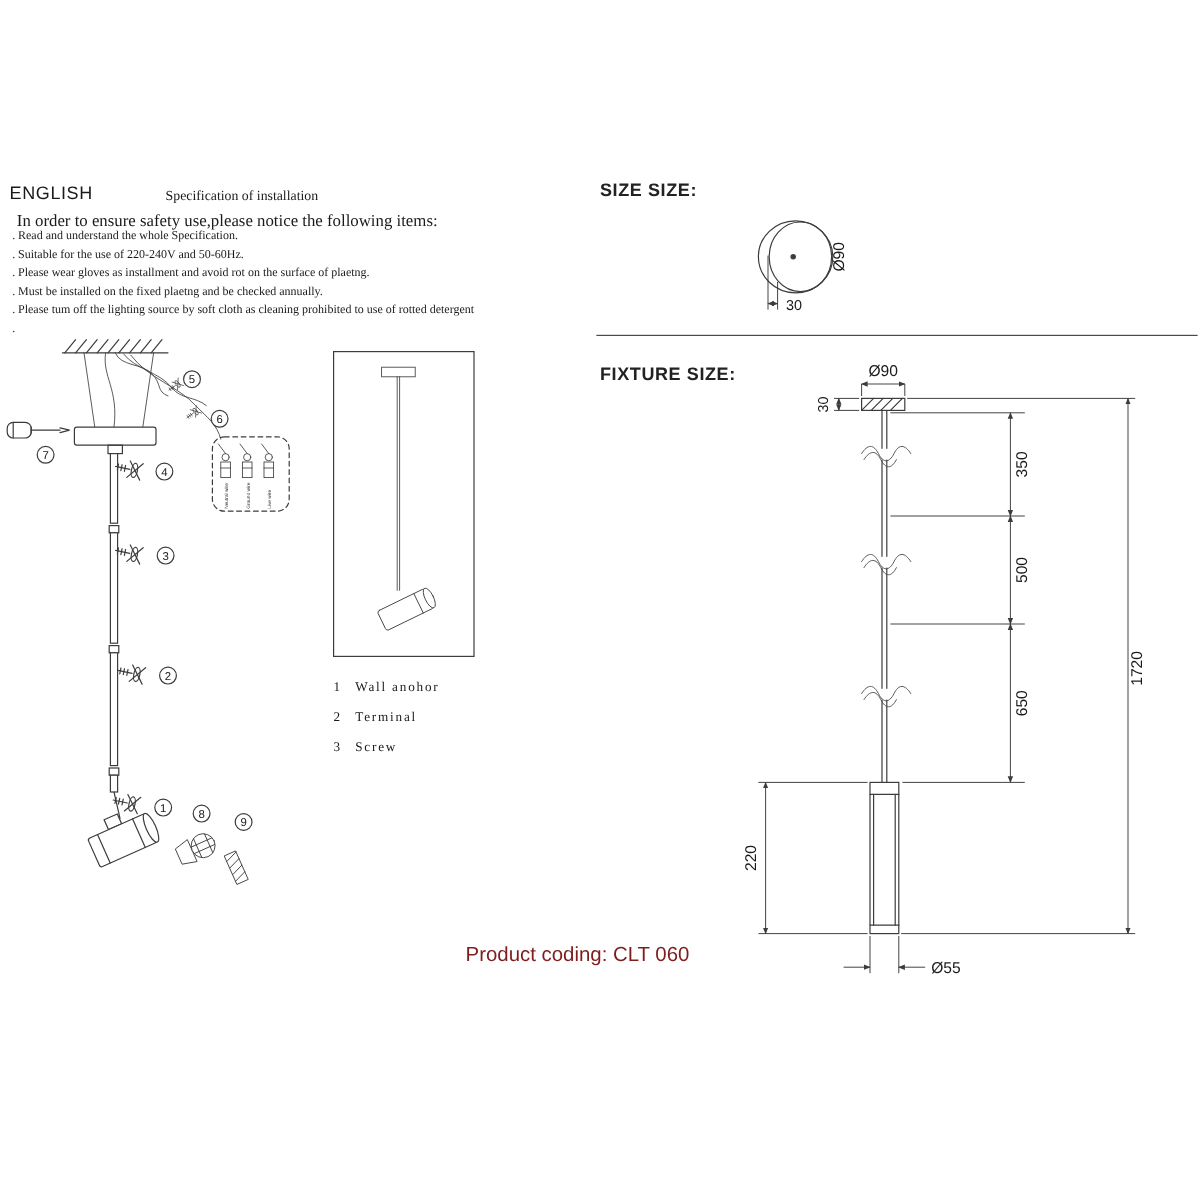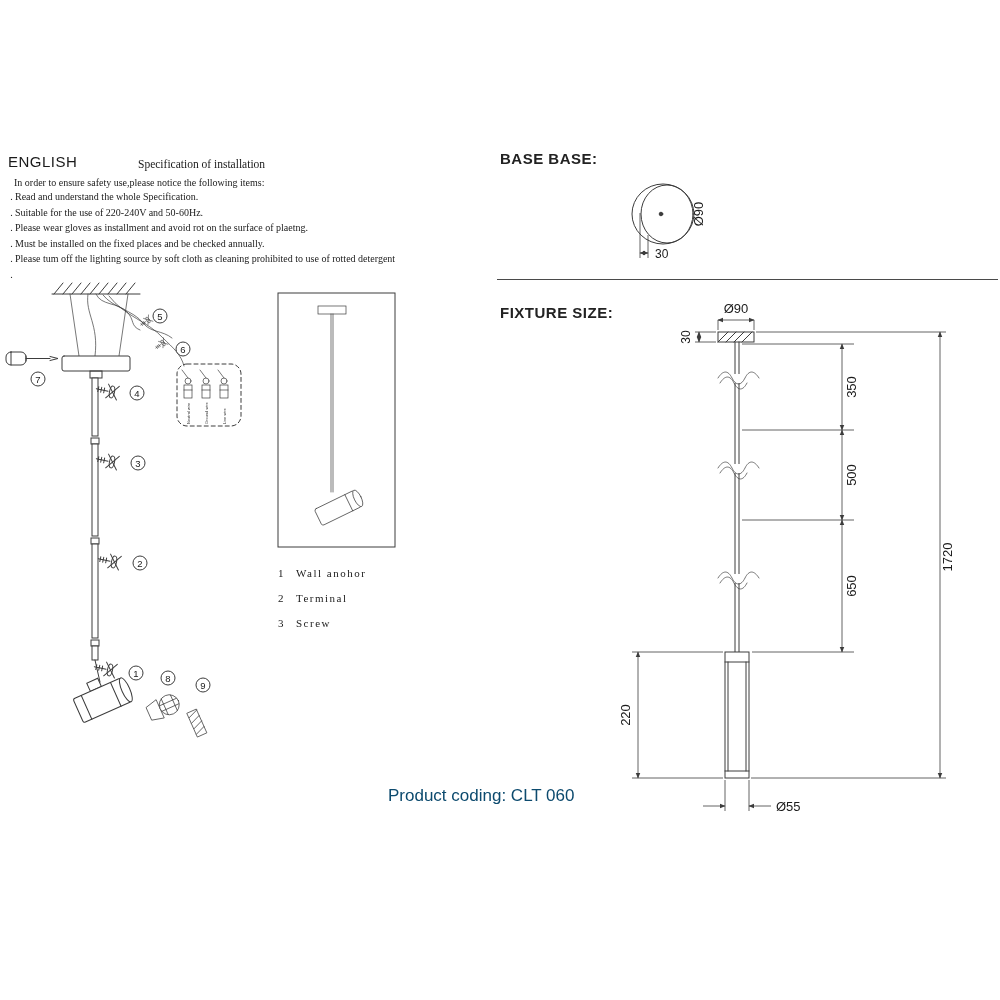--- a/index.html
+++ b/index.html
@@ -2,31 +2,31 @@
 <html><head>
 <meta charset="utf-8">
 <style>
   *{margin:0;padding:0;box-sizing:border-box}
   html,body{width:1000px;height:1000px;background:#ffffff;overflow:hidden}
   body{position:relative;font-family:"Liberation Sans",sans-serif;color:#1a1a1a}
   .abs{position:absolute}
   .serif{font-family:"Liberation Serif",serif}
   .lang-heading{left:8px;top:153px;font-size:15px;letter-spacing:.5px}
   .spec-title{left:138px;top:158px;font-size:11.5px}
-  .intro{left:14px;top:177px;font-size:10px}
+  .intro{left:14px;top:177px;font-size:14px}
   .notice-list{left:8px;top:189px;width:452px;font-size:10px;line-height:15.5px}
   .notice-item{display:flex}
   .notice-bullet{width:7px;text-align:center;flex:0 0 auto}
   .section-title{font-size:15px;font-weight:bold;letter-spacing:.5px;color:#222}
   .base-title{left:500px;top:150px}
   .fixture-title{left:500px;top:304px}
   .divider{left:497px;top:279px;width:501px;height:1px;background:#4a4a4a}
   .legend{left:278px;top:561px;font-size:11px;letter-spacing:1.5px;line-height:25px}
   .legend-num{display:inline-block;width:18px}
-  .product-coding{left:388px;top:786px;font-size:17px;color:#0c4a6e}
+  .product-coding{left:388px;top:786px;font-size:17px;color:#7f1d1d}
   svg{position:absolute;overflow:visible}
   svg .ln{stroke:#3c3c3c;fill:none;stroke-width:1;stroke-linecap:round}
   svg .thin{stroke-width:.7}
   svg .dimln{stroke:#3c3c3c;fill:none;stroke-width:.8}
   svg text{font-family:"Liberation Sans",sans-serif;fill:#1a1a1a;stroke:none}
   svg .co circle{fill:#fff;stroke:#3c3c3c;stroke-width:1}
   svg .co text{font-size:9.5px;text-anchor:middle}
   svg .tiny{font-size:4px;fill:#333}
 </style>
 </head>
@@ -44,21 +44,21 @@
   <div class="notice-item">
       <span class="notice-bullet">.</span>
       <span>Suitable for the use of 220-240V and 50-60Hz.</span>
     </div>
   <div class="notice-item">
       <span class="notice-bullet">.</span>
       <span>Please wear gloves as installment and avoid rot on the surface of plaetng.</span>
     </div>
   <div class="notice-item">
       <span class="notice-bullet">.</span>
-      <span>Must be installed on the fixed places and be checked annually.</span>
+      <span>Must be installed on the fixed plaetng and be checked annually.</span>
     </div>
   <div class="notice-item">
       <span class="notice-bullet">.</span>
       <span>Please tum off the lighting source by soft cloth as cleaning prohibited to use of rotted detergent</span>
     </div>
   <div class="notice-item">
       <span class="notice-bullet">.</span>
     </div>
 </div>
 
@@ -230,21 +230,21 @@
     </g>
   </g>
 </svg>
 
 <div class="abs legend serif">
   <div class="legend-row"><span class="legend-num">1</span><span>Wall anohor</span></div>
   <div class="legend-row"><span class="legend-num">2</span><span>Terminal</span></div>
   <div class="legend-row"><span class="legend-num">3</span><span>Screw</span></div>
 </div>
 
-<div class="abs section-title base-title">BASE BASE:</div>
+<div class="abs section-title base-title">SIZE SIZE:</div>
 
 <svg style="left:490px;top:140px" width="300" height="140" viewBox="0 0 300 140">
   <defs>
     <marker id="arB" viewBox="0 0 10 10" refX="9" refY="5" markerWidth="7" markerHeight="7" orient="auto-start-reverse">
       <path d="M0,1 L10,5 L0,9 Z" fill="#3c3c3c"></path>
     </marker>
   </defs>
   <g class="ln">
     <ellipse cx="173" cy="74" rx="31" ry="30"></ellipse>
     <ellipse cx="177" cy="74" rx="26" ry="29"></ellipse>

